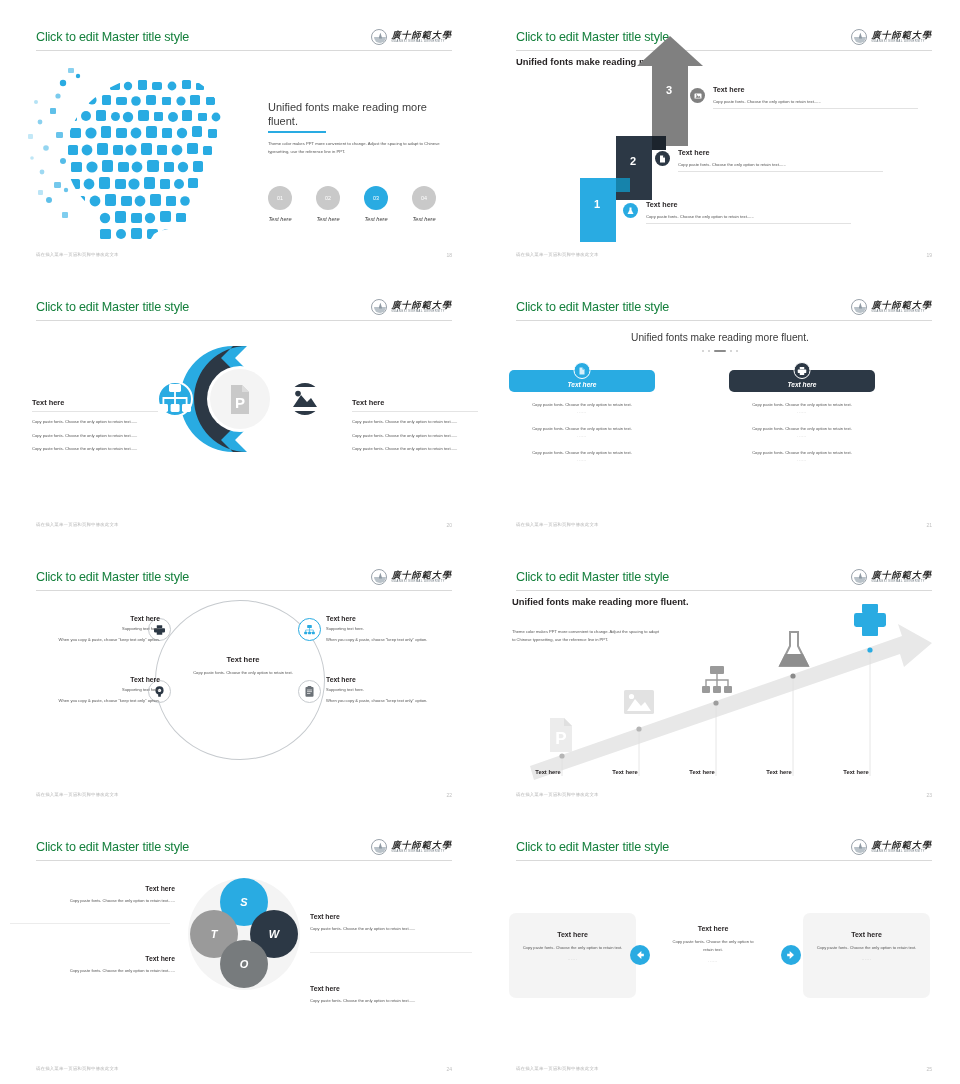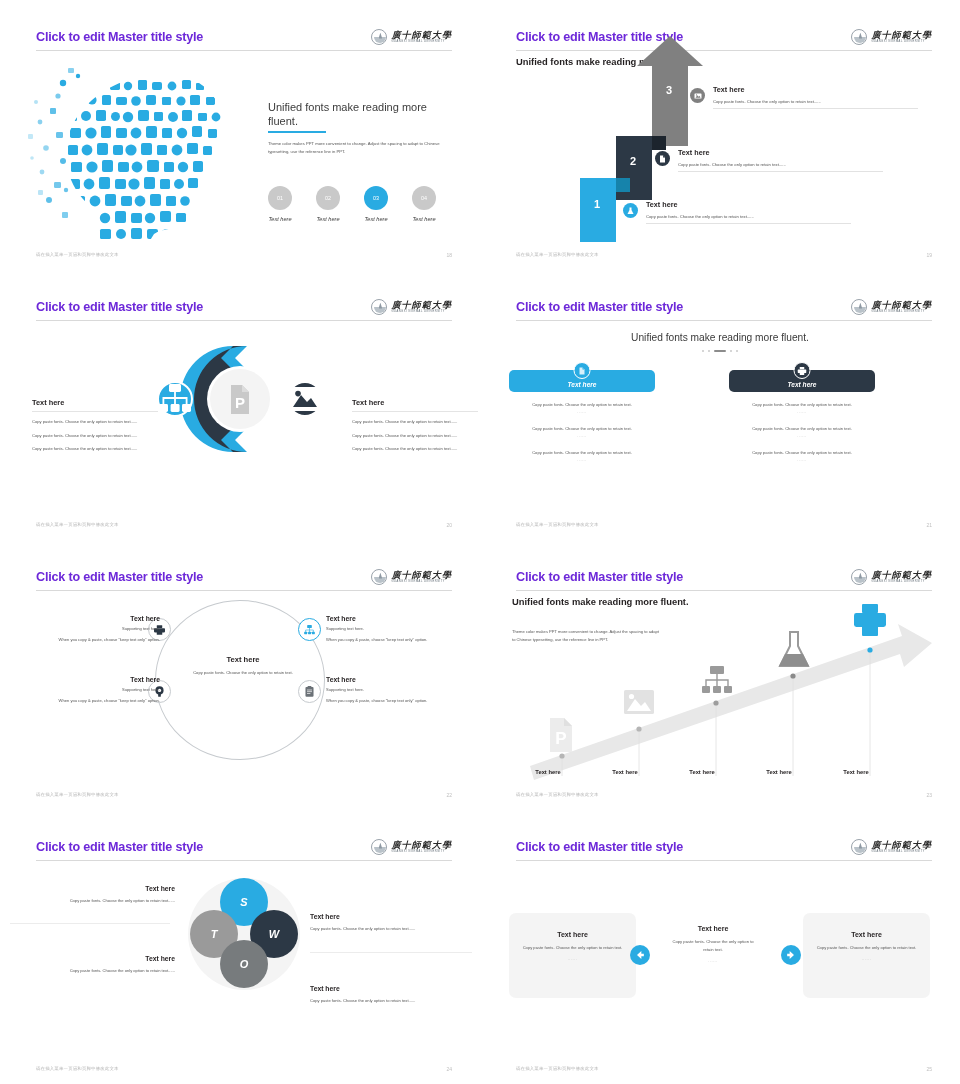--- a/index.html
+++ b/index.html
@@ -6,22 +6,22 @@
   html,body { width:960px; height:1084px; background:#ffffff; }
   body { font-family:"Liberation Sans", sans-serif; -webkit-font-smoothing:antialiased; }
 
   .deck { width:960px; height:1084px; display:grid;
           grid-template-columns:480px 480px;
           grid-template-rows:270px 270px 270px 274px; }
 
   .slide { position:relative; width:480px; background:#fff; overflow:hidden; }
 
   
-  .s-title { position:absolute; left:36px; top:30px; font-size:12.6px; font-weight:bold;
-             color:#6d28d9; letter-spacing:-0.2px; white-space:nowrap; }
+  .s-title { position:absolute; left:36px; top:30px; font-size:12.6px; font-weight:normal;
+             color:#15803d; letter-spacing:-0.2px; white-space:nowrap; }
   .s-rule  { position:absolute; left:36px; right:28px; top:50px; height:1px; background:#d9d9d9; }
 
   .logo { position:absolute; right:28px; top:28px; height:17px; display:flex; align-items:center; gap:4px; }
   .logo-seal { width:16px; height:16px; border-radius:50%; border:1.1px solid #9aa3ab;
                position:relative; background:#fff; flex:none; overflow:hidden; }
   .logo-seal:before { content:""; position:absolute; left:2px; top:7px; width:12px; height:6px;
                border-radius:0 0 6px 6px; background:#b9c2c9; }
   .logo-seal:after  { content:""; position:absolute; left:6.2px; top:3px; width:3.6px; height:6px;
                background:#8e99a3; clip-path:polygon(50% 0,100% 100%,0 100%); }
   .logo-txt { display:flex; flex-direction:column; justify-content:center; }

